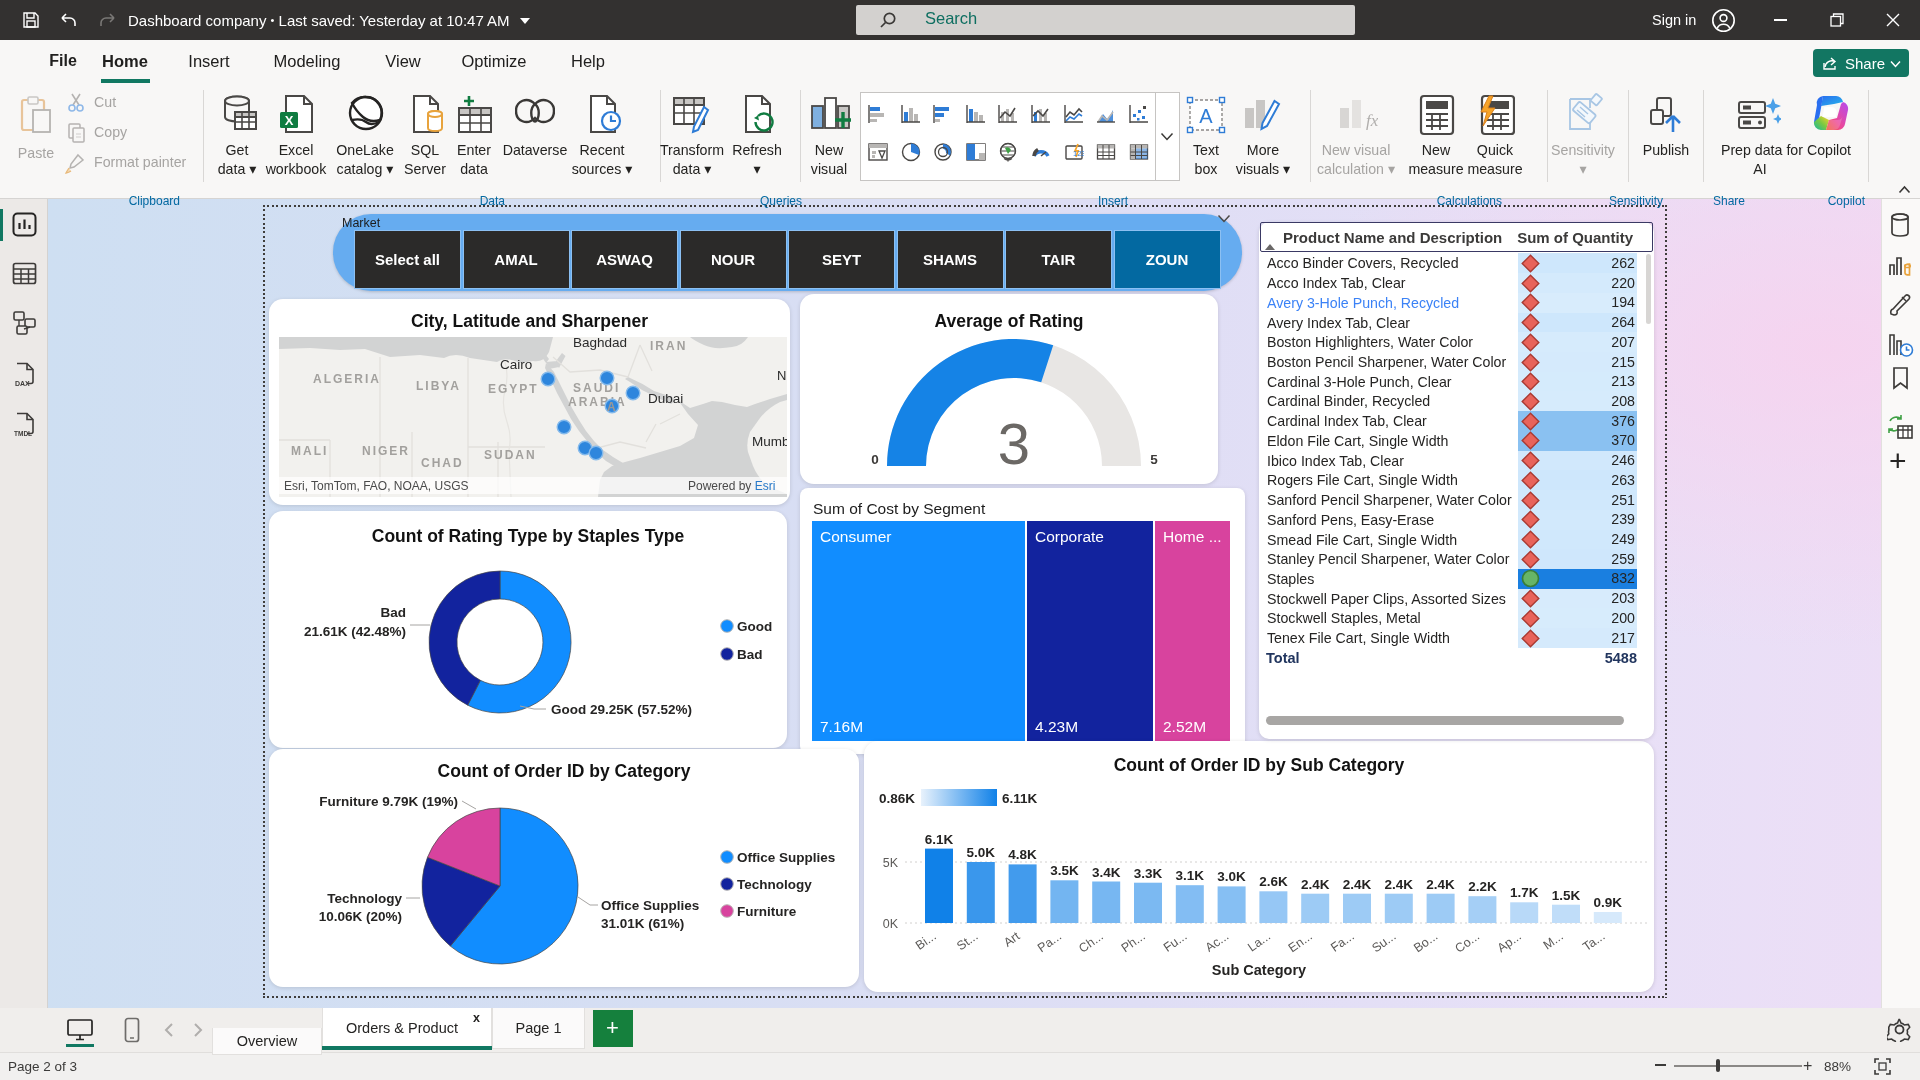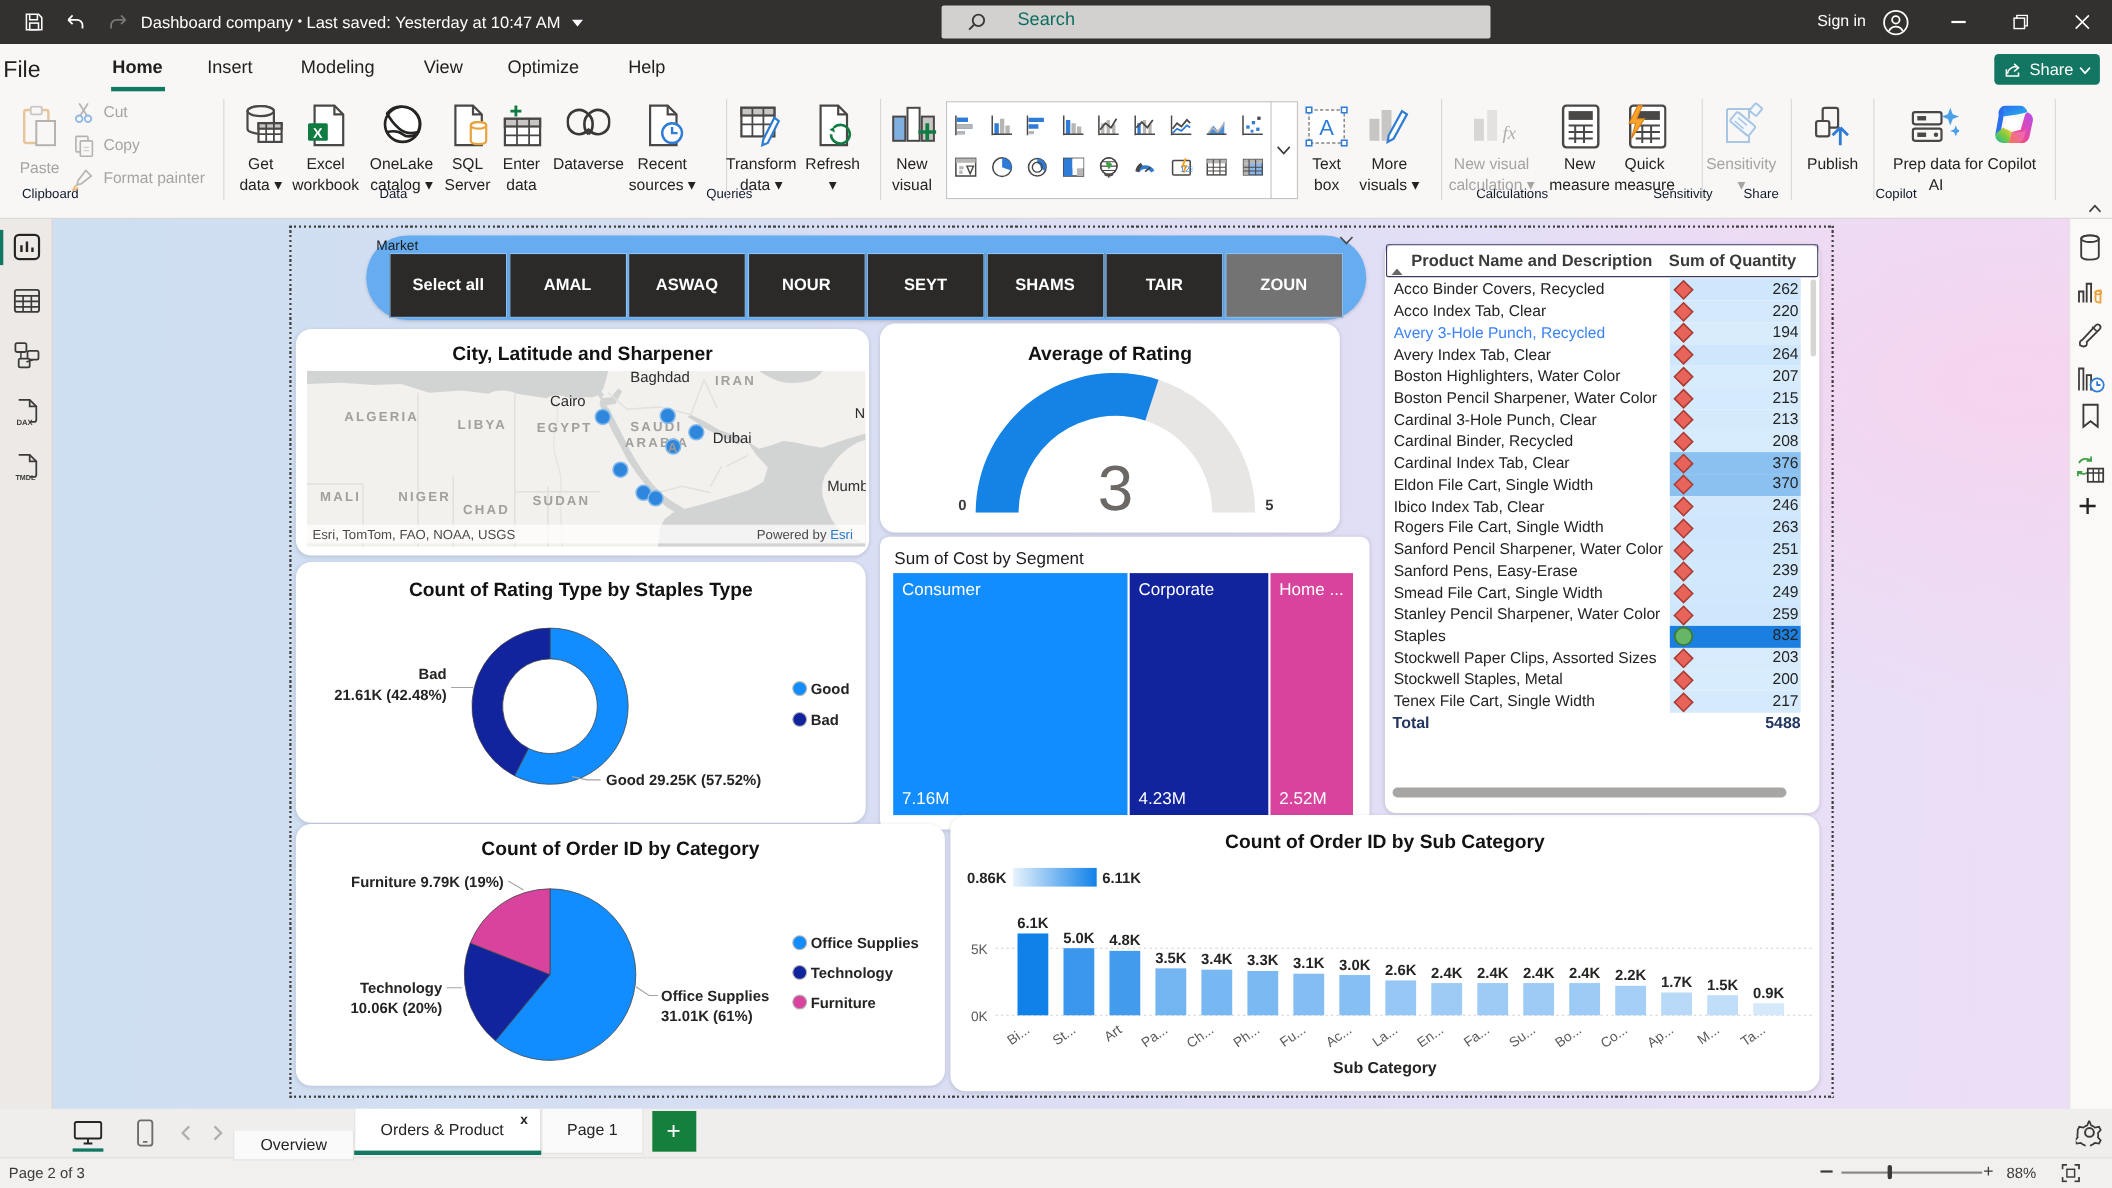--- a/index.html
+++ b/index.html
@@ -1,41 +1,41 @@
 <!DOCTYPE html>
 <html><head><meta charset="utf-8"><style>
 *{margin:0;padding:0;box-sizing:border-box}
 html,body{width:1920px;height:1080px;font-family:"Liberation Sans",sans-serif;overflow:hidden;background:#fff;position:relative}
 .abs{position:absolute}
 .tt{color:#fff;font-size:15px}
 .card{position:absolute;background:#fff;border-radius:14px;box-shadow:0 1px 4px rgba(0,0,0,.13)}
 .ctitle{position:absolute;width:100%;text-align:center;font-weight:bold;font-size:17.5px;color:#121212}
 .rlab{position:absolute;font-size:14.2px;color:#242321;text-align:center;line-height:19px}
 .rlab.dis{color:#a6a4a2}
-.seclab{position:absolute;font-size:12px;color:#0f172a;text-align:left;top:169px}
+.seclab{position:absolute;font-size:12px;color:#0369a1;text-align:right;top:194px}
 .vsep{position:absolute;top:90px;height:92px;width:1px;background:#d9d7d5}
 </style></head><body>
 <div class="abs" style="left:48px;top:199px;width:1833px;height:881px;background:radial-gradient(900px 500px at 1780px 150px, rgba(247,210,238,0.85), rgba(247,210,238,0) 60%),linear-gradient(92deg,#cedff2 0%,#d6def3 35%,#dfdef5 60%,#e8e0f7 85%,#ecdef6 100%)"></div>
 <div class="abs" style="left:263px;top:205px;width:1404px;height:2px;background:repeating-linear-gradient(90deg,#3f3d3b 0 2px,transparent 2px 4.4px)"></div>
 <div class="abs" style="left:263px;top:996px;width:1404px;height:2px;background:repeating-linear-gradient(90deg,#3f3d3b 0 2px,transparent 2px 4.4px)"></div>
 <div class="abs" style="left:263px;top:205px;width:2px;height:793px;background:repeating-linear-gradient(180deg,#3f3d3b 0 2px,transparent 2px 4.4px)"></div>
 <div class="abs" style="left:1665px;top:205px;width:2px;height:793px;background:repeating-linear-gradient(180deg,#3f3d3b 0 2px,transparent 2px 4.4px)"></div>
 <div class="abs" style="left:333px;top:214px;width:909px;height:77px;background:#66acf0;border-radius:38px;box-shadow:0 1px 3px rgba(0,0,0,.18)"></div>
 <div class="abs" style="left:342px;top:216px;font-size:12.5px;color:#1c1c1c">Market</div>
 <svg class="abs" style="left:1217px;top:214px" width="14" height="9" viewBox="0 0 14 9">
     <path d="M1.5 1.5 L7 7.5 L12.5 1.5" fill="none" stroke="#4a4846" stroke-width="1.5"></path>
   </svg>
 <div class="abs" style="left:354.0px;top:230px;width:107.0px;height:59px;background:#2b2a29;border:1px solid #8cc0f2;color:#fff;font-weight:bold;font-size:15px;display:flex;align-items:center;justify-content:center">Select all</div>
 <div class="abs" style="left:462.5px;top:230px;width:107.0px;height:59px;background:#2b2a29;border:1px solid #8cc0f2;color:#fff;font-weight:bold;font-size:15px;display:flex;align-items:center;justify-content:center">AMAL</div>
 <div class="abs" style="left:571.0px;top:230px;width:107.0px;height:59px;background:#2b2a29;border:1px solid #8cc0f2;color:#fff;font-weight:bold;font-size:15px;display:flex;align-items:center;justify-content:center">ASWAQ</div>
 <div class="abs" style="left:679.5px;top:230px;width:107.0px;height:59px;background:#2b2a29;border:1px solid #8cc0f2;color:#fff;font-weight:bold;font-size:15px;display:flex;align-items:center;justify-content:center">NOUR</div>
 <div class="abs" style="left:788.0px;top:230px;width:107.0px;height:59px;background:#2b2a29;border:1px solid #8cc0f2;color:#fff;font-weight:bold;font-size:15px;display:flex;align-items:center;justify-content:center">SEYT</div>
 <div class="abs" style="left:896.5px;top:230px;width:107.0px;height:59px;background:#2b2a29;border:1px solid #8cc0f2;color:#fff;font-weight:bold;font-size:15px;display:flex;align-items:center;justify-content:center">SHAMS</div>
 <div class="abs" style="left:1005.0px;top:230px;width:107.0px;height:59px;background:#2b2a29;border:1px solid #8cc0f2;color:#fff;font-weight:bold;font-size:15px;display:flex;align-items:center;justify-content:center">TAIR</div>
-<div class="abs" style="left:1113.5px;top:230px;width:107.0px;height:59px;background:#737373;border:1px solid #8cc0f2;color:#fff;font-weight:bold;font-size:15px;display:flex;align-items:center;justify-content:center">ZOUN</div>
+<div class="abs" style="left:1113.5px;top:230px;width:107.0px;height:59px;background:#0369a1;border:1px solid #8cc0f2;color:#fff;font-weight:bold;font-size:15px;display:flex;align-items:center;justify-content:center">ZOUN</div>
 <div class="card" style="left:269px;top:299px;width:521px;height:206px"></div>
 <div class="ctitle" style="left:269px;top:311px;width:521px">City, Latitude and Sharpener</div>
 <svg class="abs" style="left:279px;top:337px" width="508" height="160" viewBox="279 337 508 160">
     <rect x="279" y="337" width="508" height="160" fill="#f2f1ee"></rect>
     <path d="M279 337 H553 L549 352 C545 360 540 362 533 361 L520 363 Q505 356 497 362 L470 358 Q455 352 444 358 L420 355 L390 357 L365 349 L340 350 L310 348 L279 349 Z" fill="#d2d3d3"></path>
     <path d="M690 337 h58 q-6 9 -16 10 q-18 3 -28 -2 q-9 -4 -14 -8 z" fill="#d2d3d3"></path>
     <path d="M546 363 L554 372 560 384 566 396 572 408 579 420 586 431 594 441 603 450 613 457 623 463 629 467 626 473 616 467 606 461 596 452 587 441 579 431 571 419 564 406 557 393 551 380 545 368 Z" fill="#d2d3d3"></path>
     <path d="M556 361 L562 353 565.5 356 559 368 Z M546 363 L539 353 542.5 350.5 549 359 Z M546 362 L557 361 559 367 549 369 Z" fill="#d2d3d3"></path>
     <path d="M628 377 Q642 383 654 391 L672 397 676 400 671 404 656 397 642 390 630 382 625 379 Z" fill="#d2d3d3"></path>
     <path d="M787 394 L770 399 755 404 747 407 735 405 722 402 712 401 703 404 690 408 678 400 688 414 698 425 694 438 680 446 660 452 640 458 625 462 612 466 604 472 600 480 598 497 H787 Z" fill="#d2d3d3"></path>
@@ -349,21 +349,21 @@
   </svg>
 <div class="abs" style="left:1774px;top:19px;width:13px;height:1.6px;background:#fff"></div>
 <svg class="abs" style="left:1830px;top:13px" width="14" height="14" viewBox="0 0 14 14">
 <rect x="1" y="3.5" width="9.5" height="9.5" fill="none" stroke="#fff" stroke-width="1.3"></rect>
 <path d="M3.5 3.5 v-2.5 h9.5 v9.5 h-2.5" fill="none" stroke="#fff" stroke-width="1.3"></path>
   </svg>
 <svg class="abs" style="left:1886px;top:13px" width="14" height="14" viewBox="0 0 14 14">
 <path d="M1 1 L13 13 M13 1 L1 13" stroke="#fff" stroke-width="1.4"></path>
   </svg>
 <div class="abs" style="left:0;top:40px;width:1920px;height:44px;background:#f8f7f6"></div>
-<div class="abs" style="left:3px;top:52px;width:120px;font-size:21px;font-weight:normal;color:#21201f">File</div>
+<div class="abs" style="left:3px;top:52px;width:120px;text-align:center;font-size:16px;font-weight:bold;color:#21201f">File</div>
 <div class="abs" style="left:65px;top:52px;width:120px;text-align:center;font-size:16.5px;font-weight:bold;color:#21201f">Home</div>
 <div class="abs" style="left:149px;top:52px;width:120px;text-align:center;font-size:16.5px;font-weight:normal;color:#21201f">Insert</div>
 <div class="abs" style="left:247px;top:52px;width:120px;text-align:center;font-size:16.5px;font-weight:normal;color:#21201f">Modeling</div>
 <div class="abs" style="left:343px;top:52px;width:120px;text-align:center;font-size:16.5px;font-weight:normal;color:#21201f">View</div>
 <div class="abs" style="left:434px;top:52px;width:120px;text-align:center;font-size:16.5px;font-weight:normal;color:#21201f">Optimize</div>
 <div class="abs" style="left:528px;top:52px;width:120px;text-align:center;font-size:16.5px;font-weight:normal;color:#21201f">Help</div>
 <div class="abs" style="left:101px;top:79px;width:49px;height:3.5px;background:#117862"></div>
 <div class="abs" style="left:1813px;top:49px;width:96px;height:28px;background:#127662;border-radius:4px"></div>
 <svg class="abs" style="left:1822px;top:55px" width="17" height="17" viewBox="0 0 17 17">
 <path d="M9 3 L13 6.5 L9 10 M13 6.5 a7 7 0 0 0 -10 5.5" fill="none" stroke="#fff" stroke-width="1.4"></path>

